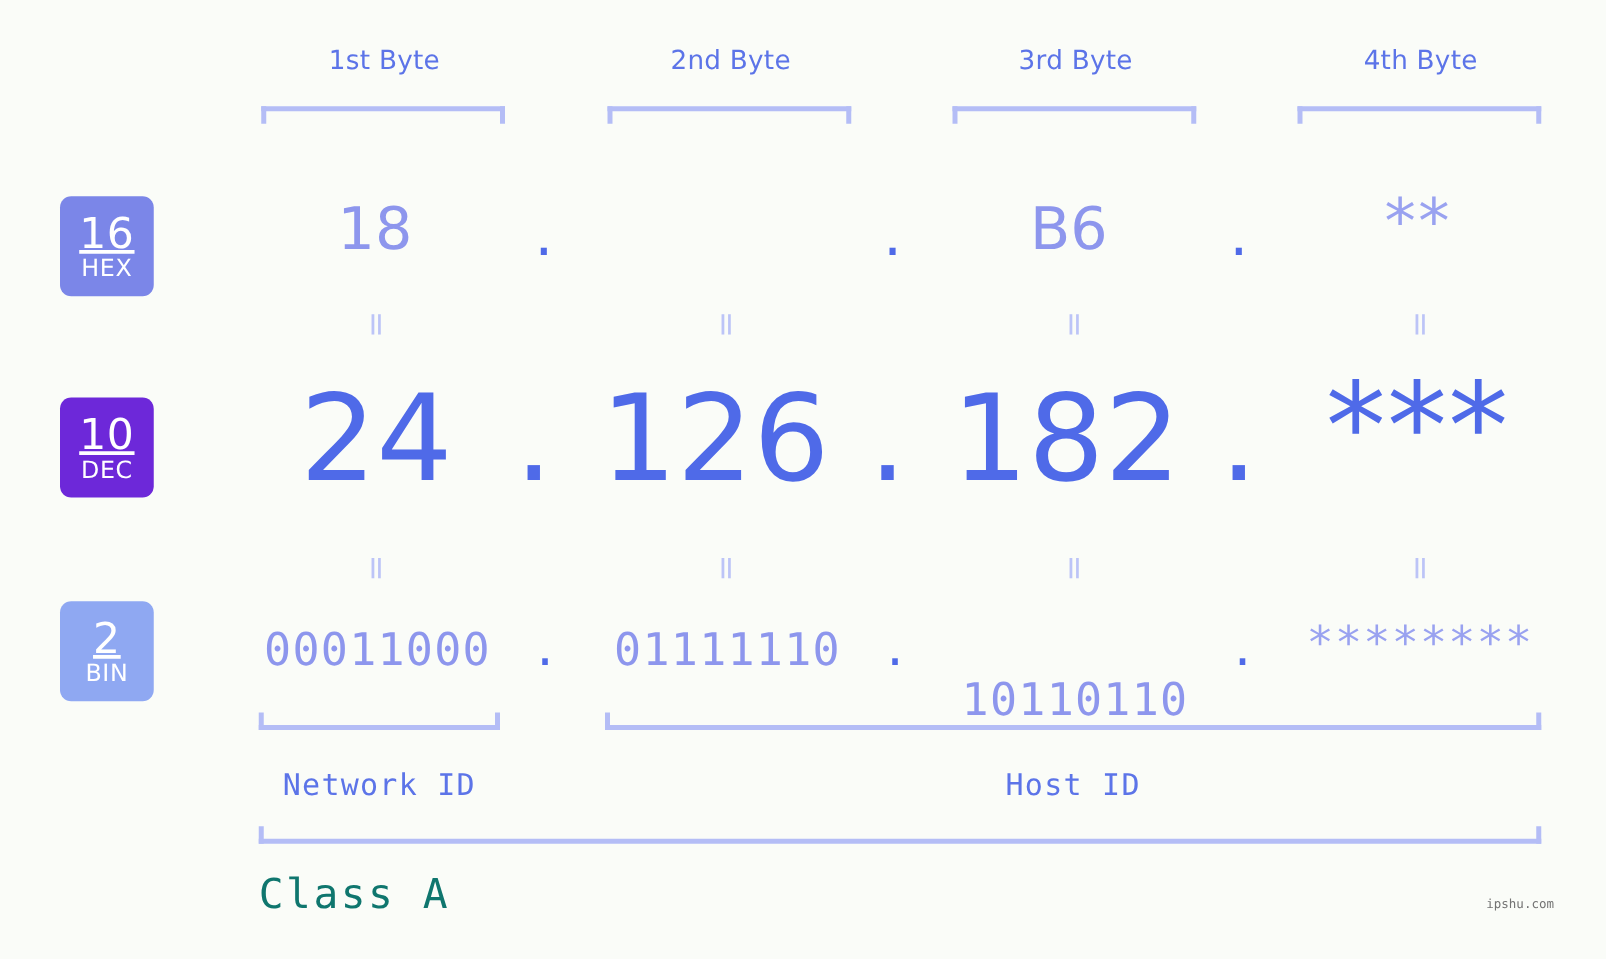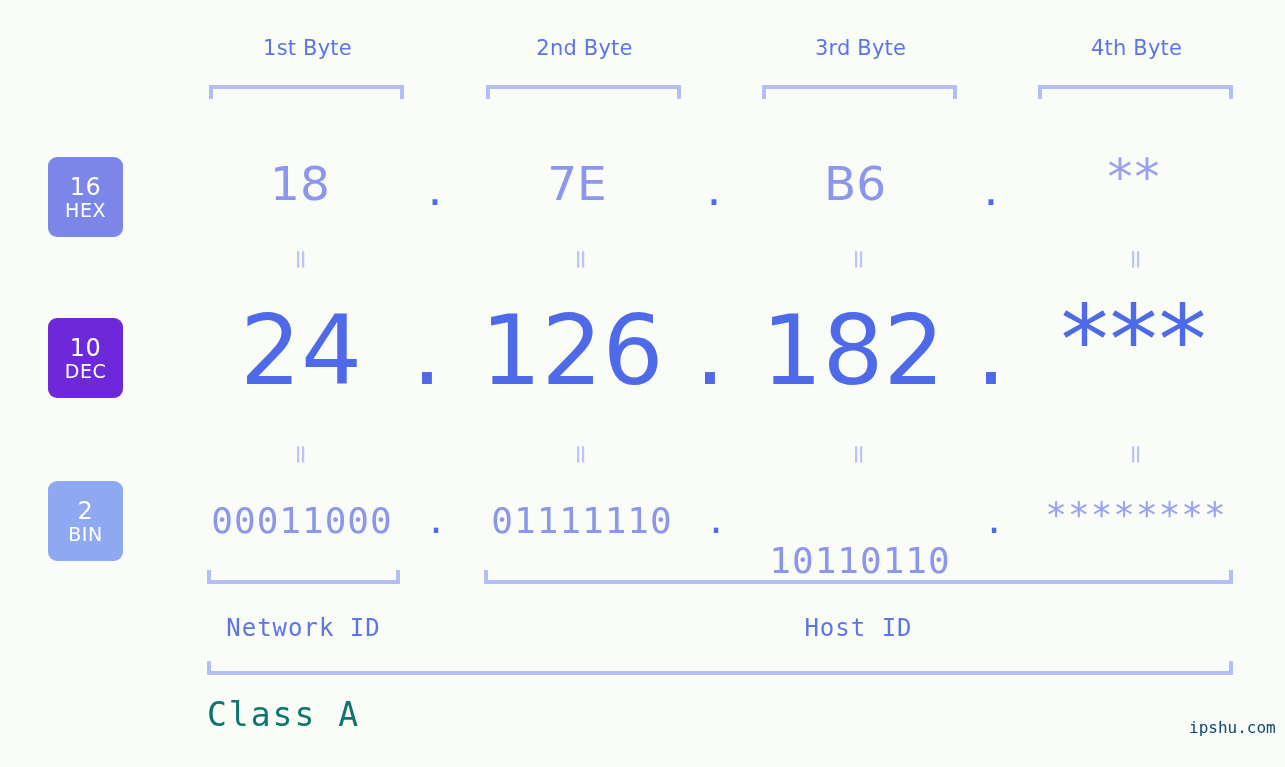--- a/index.html
+++ b/index.html
@@ -43,21 +43,21 @@
     position:absolute;
     width:75px;height:80px;
     border-radius:9px;
     color:#ffffff;
     display:flex;
     flex-direction:column;
     align-items:center;
     justify-content:center;
     line-height:1;
   }
-  .badge .num{font-size:24px;font-weight:400;letter-spacing:0.5px;}
+  .badge .num{font-size:34px;font-weight:400;letter-spacing:0.5px;text-decoration:underline;}
   .badge .unit{font-size:19px;font-weight:400;margin-top:2px;letter-spacing:0.5px;}
 
   
   .hexval{
     position:absolute;
     font-family:"DejaVu Sans", sans-serif;
     font-size:47px;
     color:#8d96ed;
     text-align:center;
     white-space:nowrap;
@@ -127,22 +127,22 @@
     position:absolute;
     font-family:"DejaVu Sans Mono", monospace;
     font-size:33px;
     color:#0f766e;
     white-space:nowrap;
     letter-spacing:2px;
   }
   .watermark{
     position:absolute;
     font-family:"DejaVu Sans Mono", monospace;
-    font-size:16px;
-    color:#0c4a6e;
+    font-size:10px;
+    color:#737373;
     white-space:nowrap;
   }
 </style>
 </head>
 <body>
 
 <div class="stage">
 
   <div class="byte-label" style="left:210px;top:36px;width:195px;">1st Byte</div>
   <div class="byte-label" style="left:487px;top:36px;width:195px;">2nd Byte</div>
@@ -163,21 +163,20 @@
     <span class="unit">DEC</span>
   </div>
   <div class="badge" style="left:48px;top:481px;background:#8fa8f2;">
     <span class="num">2</span>
     <span class="unit">BIN</span>
   </div>
 
   <div class="hexval" style="left:205px;top:160px;width:190px;">18</div>
   <div class="dot small" style="left:405px;top:165px;width:60px;">.</div>
 
-  <div class="hexval" style="left:482px;top:160px;width:190px;">7E</div>
   <div class="dot small" style="left:684px;top:165px;width:60px;">.</div>
 
   <div class="hexval" style="left:760px;top:160px;width:190px;">B6</div>
   <div class="dot small" style="left:961px;top:165px;width:60px;">.</div>
 
   <div class="hexval stars" style="left:1037px;top:152px;width:195px;">**</div>
 
   <div class="eq" style="left:281px;top:246px;">=</div>
   <div class="eq" style="left:561px;top:246px;">=</div>
   <div class="eq" style="left:839px;top:246px;">=</div>

